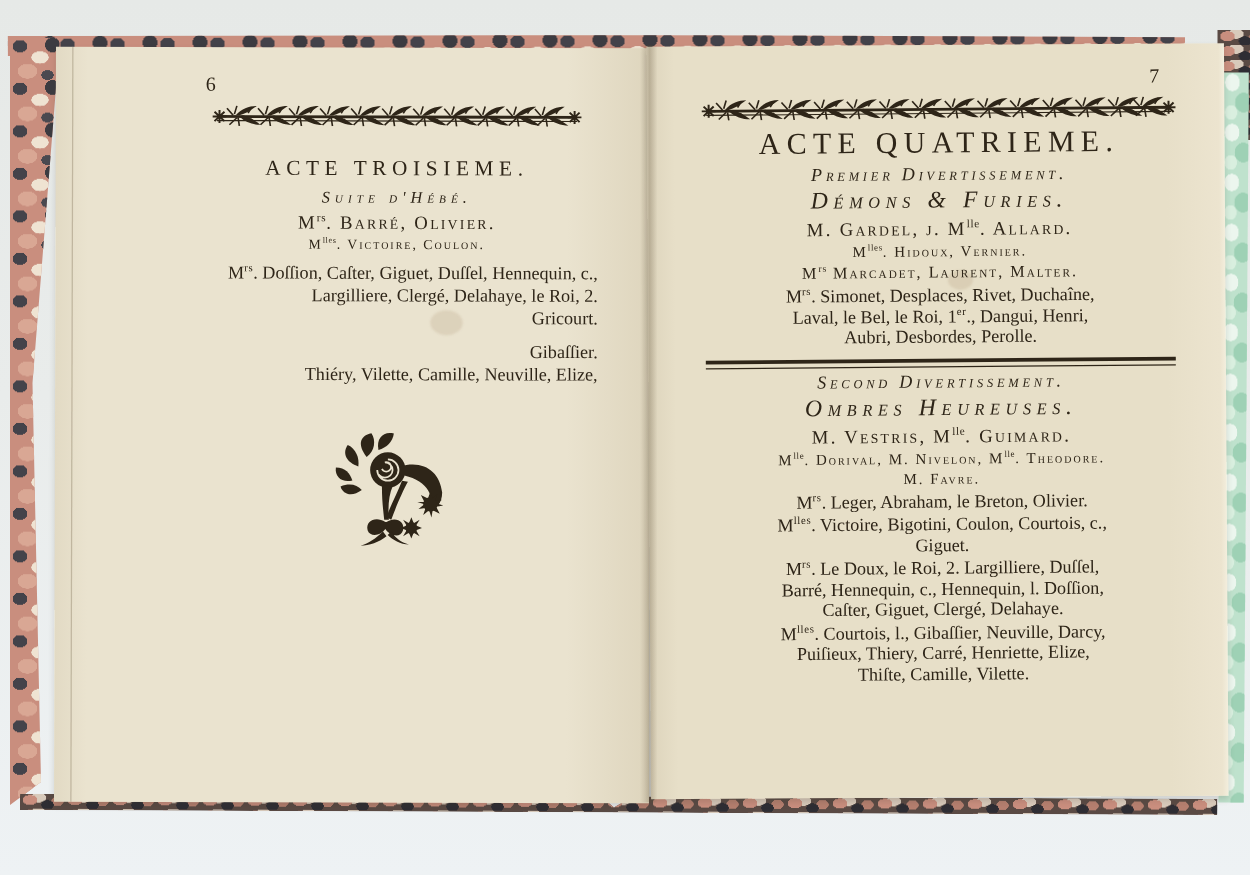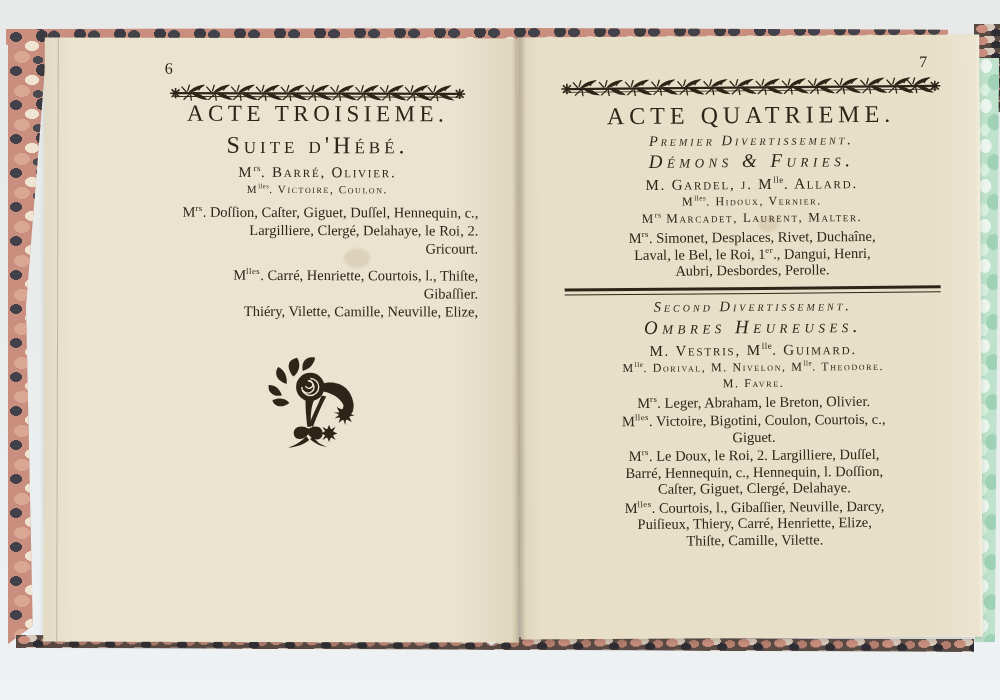--- a/index.html
+++ b/index.html
@@ -78,23 +78,23 @@
     pointer-events:none; }
   .spot{ position:absolute; border-radius:50%; background:rgba(150,120,80,0.16); filter:blur(1px); }
   
   .page-number{ position:absolute; font-size:16px; }
   .pn-left{ left:120px; top:22px; }
   .pn-right{ right:52px; top:18px; }
   .content{ position:absolute; text-align:center; }
   .content-left{ left:112px; top:46px; width:322px; }
   .content-right{ left:40px; top:42px; width:388px; transform:rotate(-0.15deg); }
   .band{ display:block; margin:0 auto; color:var(--ink); }
-  .acte{ font-size:23px; letter-spacing:4.5px; margin-top:0; white-space:nowrap; }
+  .acte{ font-size:17px; letter-spacing:4.5px; margin-top:24px; white-space:nowrap; }
   .content-right .acte{ font-size:24px; letter-spacing:5px; margin-top:7px; }
-  .scene{ font-variant:small-caps; font-size:24px; letter-spacing:4px; margin-top:5px; white-space:nowrap; }
+  .scene{ font-style:italic; font-variant:small-caps; font-size:13px; letter-spacing:4px; margin-top:5px; white-space:nowrap; }
   .divertissement{ font-style:italic; font-variant:small-caps; font-size:14.5px; letter-spacing:3px; margin-top:3px; white-space:nowrap; }
   .scene-big{ font-style:italic; font-variant:small-caps; font-size:19px; letter-spacing:4.5px; margin-top:1px; white-space:nowrap; }
   .caps{ font-variant:small-caps; font-size:15px; letter-spacing:1.8px; margin-top:4px; white-space:nowrap; }
   .caps-sm{ font-variant:small-caps; font-size:12px; letter-spacing:1.6px; margin-top:1px; white-space:nowrap; }
   .caps-sm2{ font-variant:small-caps; font-size:13px; letter-spacing:1.6px; margin-top:1px; white-space:nowrap; }
   .content-left .caps{ margin-top:5px; }
   .content-left .caps-sm{ font-size:11px; margin-top:2px; }
   .para{ font-size:14.5px; line-height:1.14; margin-top:3px; }
   .content-left .para{ margin-top:9px; line-height:1.24; font-size:14.5px;text-align:right; }
   .content-right .para{ margin-top:3px; }
@@ -156,21 +156,20 @@
           <div class="acte">ACTE TROISIEME.</div>
           <div class="scene">Suite d'Hébé.</div>
           <div class="caps"><span>M</span><sup>rs</sup><span>. Barré, Olivier.</span></div>
           <div class="caps-sm"><span>M</span><sup>lles</sup><span>. Victoire, Coulon.</span></div>
           <div class="para">
             <div class="line"><span>M</span><sup>rs</sup><span>. Doſſion, Caſter, Giguet, Duſſel, Hennequin, c.,</span></div>
             <div class="line"><span>Largilliere, Clergé, Delahaye, le Roi, 2.</span></div>
             <div class="line"><span>Gricourt.</span></div>
           </div>
           <div class="para">
-            <div class="line"><span>M</span><sup>lles</sup><span>. Carré, Henriette, Courtois, l., Thiſte,</span></div>
             <div class="line"><span>Gibaſſier.</span></div>
             <div class="line"><span>Thiéry, Vilette, Camille, Neuville, Elize,</span></div>
           </div>
           <div class="vignette">
     <svg viewBox="0 0 110 100" width="104" height="96">
       <g fill="currentColor" stroke="none">
         <path d="M30,22 C22,12 24,4 34,2 C38,8 37,17 30,22 Z"></path>
         <path d="M40,16 C38,6 44,0 53,2 C52,9 47,14 40,16 Z"></path>
         <path d="M23,30 C13,27 9,19 14,12 C21,15 24,23 23,30 Z"></path>
         <path d="M18,42 C9,44 3,39 4,31 C12,31 16,36 18,42 Z"></path>

